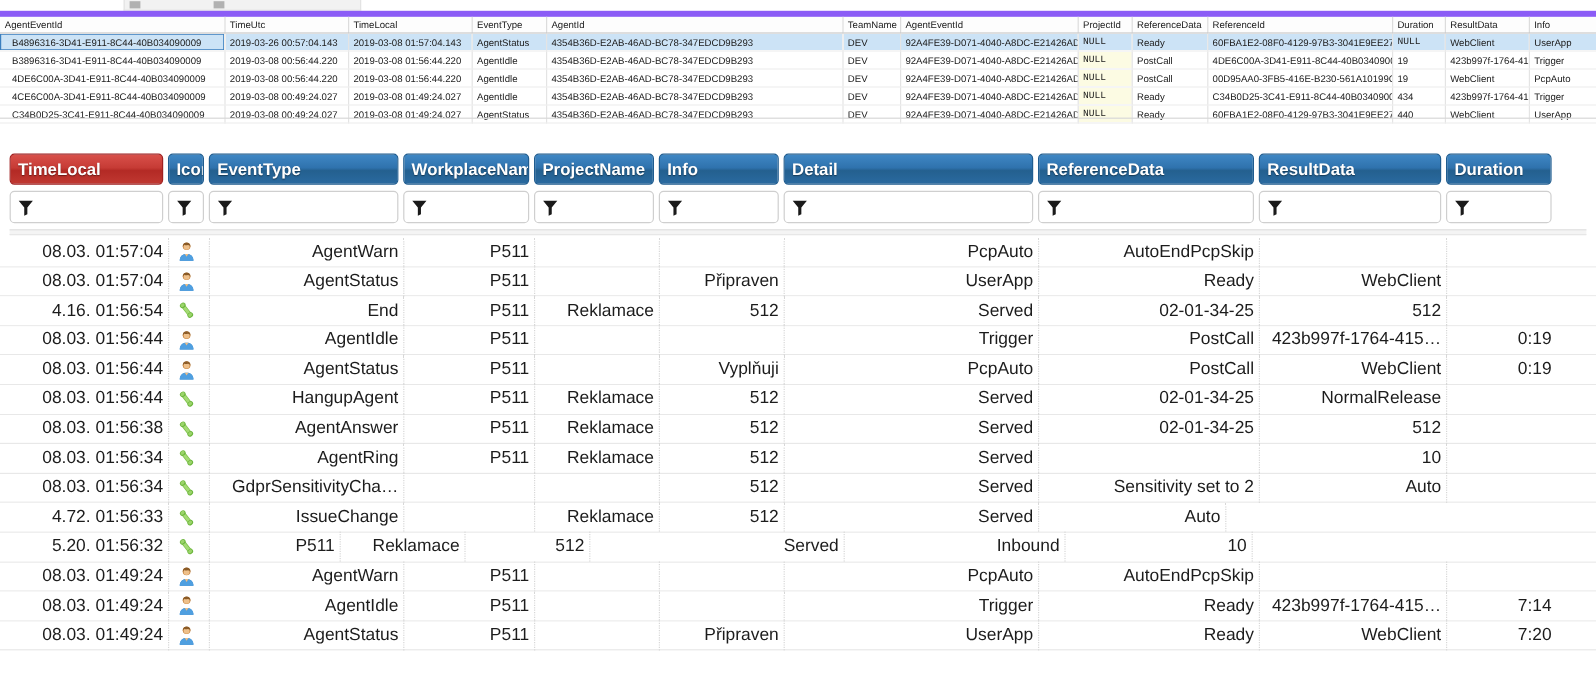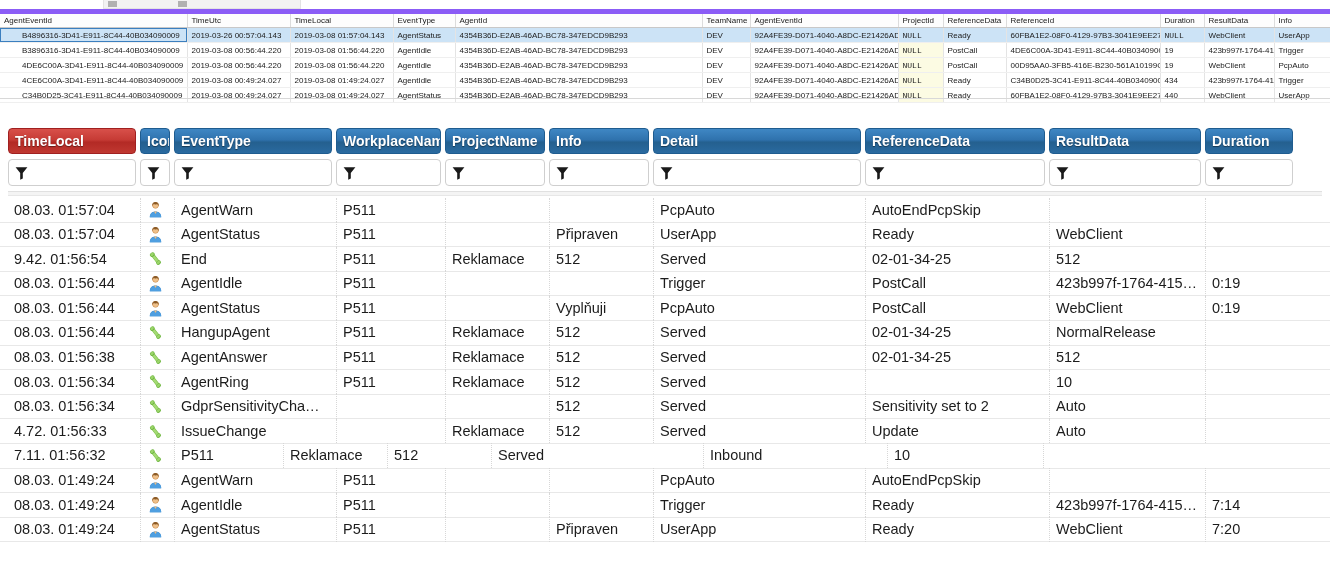--- a/index.html
+++ b/index.html
@@ -54,21 +54,21 @@
     font-size:8px;
     white-space:nowrap;overflow:hidden;
     background:#fff;
   }
   #raw-grid tr.raw-selected td{
     background:#cce3f6;
   }
   #raw-grid td.nullcell{background:#fcfbe3;font-family:Liberation Mono, monospace;}
   #raw-grid tr.raw-selected td.nullcell{background:#cce3f6;}
   #raw-grid td.c0{
-    padding-left:22px;
+    padding-left:10px;
   }
   #raw-grid tr.raw-selected td.c0{
     box-shadow:inset 0 0 0 1px #3b7fbf;
   }
   #raw-grid .raw-bottom-edge{
     position:absolute;left:0;top:84px;width:1330px;height:1px;background:#d8d8d8;
   }
 
   
   #main-grid{
@@ -119,21 +119,21 @@
   }
   .funnel{
     position:absolute;left:6px;top:6px;width:13px;height:14px;
   }
 
   .grid-sep{
     height:3px;background:#f4f4f4;border-top:1px solid #e0e0e0;border-bottom:1px solid #e7e7e7;
     margin:0 8px;
   }
 
-  .data-rows{margin-top:2px;}
+  .data-rows{margin-top:2px;text-align:right;}
   .drow{
     display:flex;
     height:24.6px;
     border-bottom:1px solid #e8e8e8;
     padding:0 8px;
     box-sizing:border-box;
     align-items:center;
     background:#fff;
   }
   .dcell{
@@ -405,21 +405,21 @@
         <div class="dcell w-event">AgentStatus</div>
         <div class="dcell w-wp">P511</div>
         <div class="dcell w-proj"></div>
         <div class="dcell w-info">Připraven</div>
         <div class="dcell w-detail">UserApp</div>
         <div class="dcell w-refdata">Ready</div>
         <div class="dcell w-resdata">WebClient</div>
         <div class="dcell w-dur"></div>
       </div>
       <div class="drow">
-        <div class="dcell w-time first">9.42. 01:56:54</div>
+        <div class="dcell w-time first">4.16. 01:56:54</div>
         <div class="dcell w-icon icon-cell">
           <svg class="ico" viewBox="0 0 17 17">
     <g transform="rotate(-38 8.5 8.5)">
       <rect x="6.6" y="2.2" width="3.6" height="12.6" rx="1.8" fill="#7ec24b"></rect>
       <rect x="7.2" y="2.7" width="2.4" height="11.6" rx="1.2" fill="#a4da74"></rect>
       <ellipse cx="8.4" cy="3.4" rx="2.5" ry="2.1" fill="#6bb53c"></ellipse>
       <ellipse cx="8.4" cy="13.6" rx="2.5" ry="2.1" fill="#6bb53c"></ellipse>
       <ellipse cx="8.4" cy="3.2" rx="1.8" ry="1.4" fill="#9bd46a"></ellipse>
       <ellipse cx="8.4" cy="13.4" rx="1.8" ry="1.4" fill="#9bd46a"></ellipse>
     </g>
@@ -582,26 +582,25 @@
       <ellipse cx="8.4" cy="3.2" rx="1.8" ry="1.4" fill="#9bd46a"></ellipse>
       <ellipse cx="8.4" cy="13.4" rx="1.8" ry="1.4" fill="#9bd46a"></ellipse>
     </g>
   </svg>
         </div>
         <div class="dcell w-event">IssueChange</div>
         <div class="dcell w-wp"></div>
         <div class="dcell w-proj">Reklamace</div>
         <div class="dcell w-info">512</div>
         <div class="dcell w-detail">Served</div>
-        <div class="dcell w-refdata">Update</div>
         <div class="dcell w-resdata">Auto</div>
         <div class="dcell w-dur"></div>
       </div>
       <div class="drow">
-        <div class="dcell w-time first">7.11. 01:56:32</div>
+        <div class="dcell w-time first">5.20. 01:56:32</div>
         <div class="dcell w-icon icon-cell">
           <svg class="ico" viewBox="0 0 17 17">
     <g transform="rotate(-38 8.5 8.5)">
       <rect x="6.6" y="2.2" width="3.6" height="12.6" rx="1.8" fill="#7ec24b"></rect>
       <rect x="7.2" y="2.7" width="2.4" height="11.6" rx="1.2" fill="#a4da74"></rect>
       <ellipse cx="8.4" cy="3.4" rx="2.5" ry="2.1" fill="#6bb53c"></ellipse>
       <ellipse cx="8.4" cy="13.6" rx="2.5" ry="2.1" fill="#6bb53c"></ellipse>
       <ellipse cx="8.4" cy="3.2" rx="1.8" ry="1.4" fill="#9bd46a"></ellipse>
       <ellipse cx="8.4" cy="13.4" rx="1.8" ry="1.4" fill="#9bd46a"></ellipse>
     </g>

